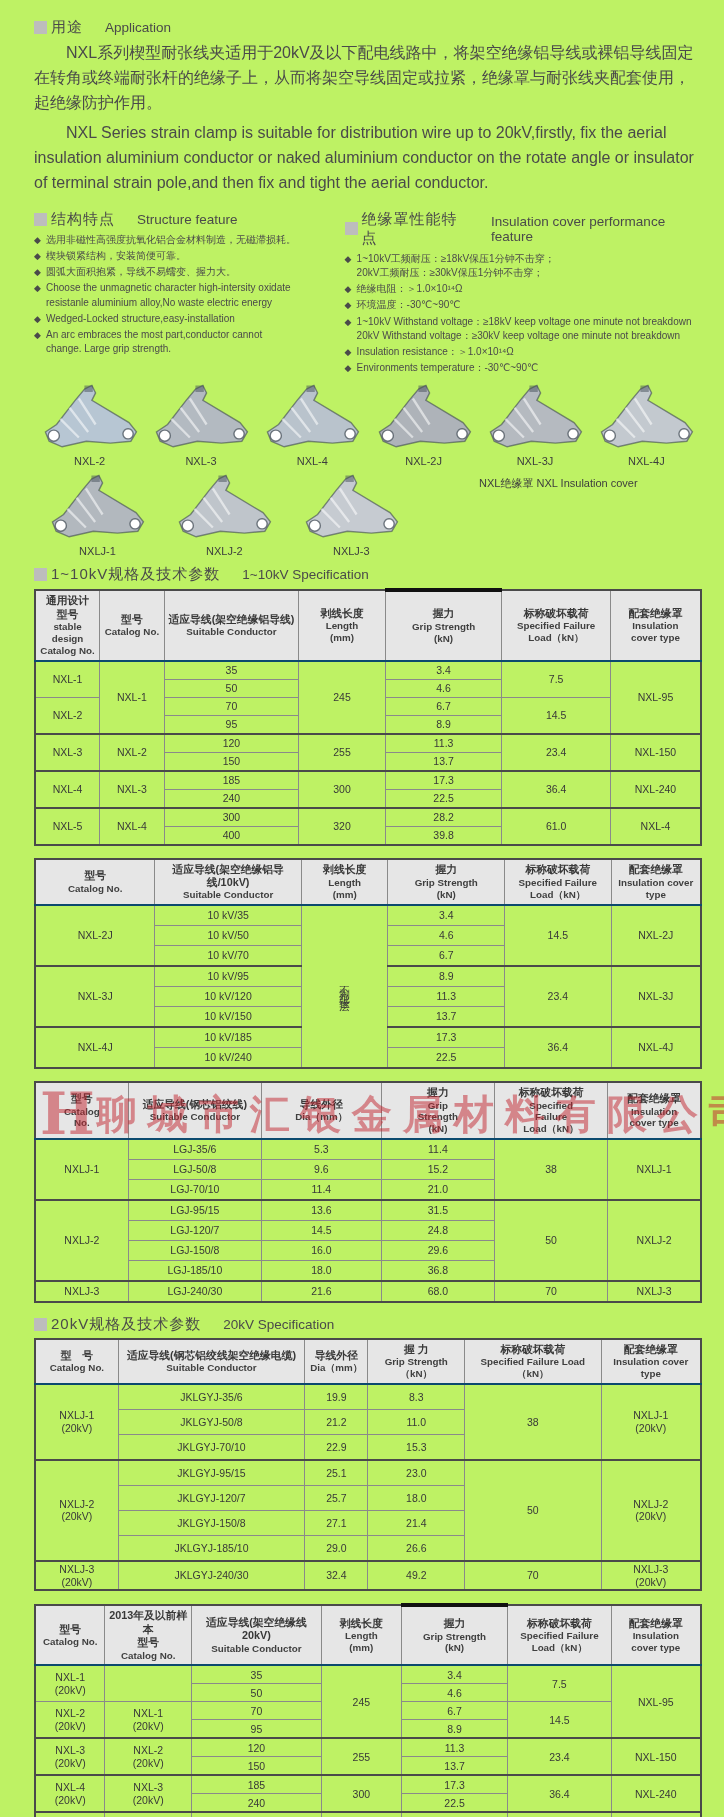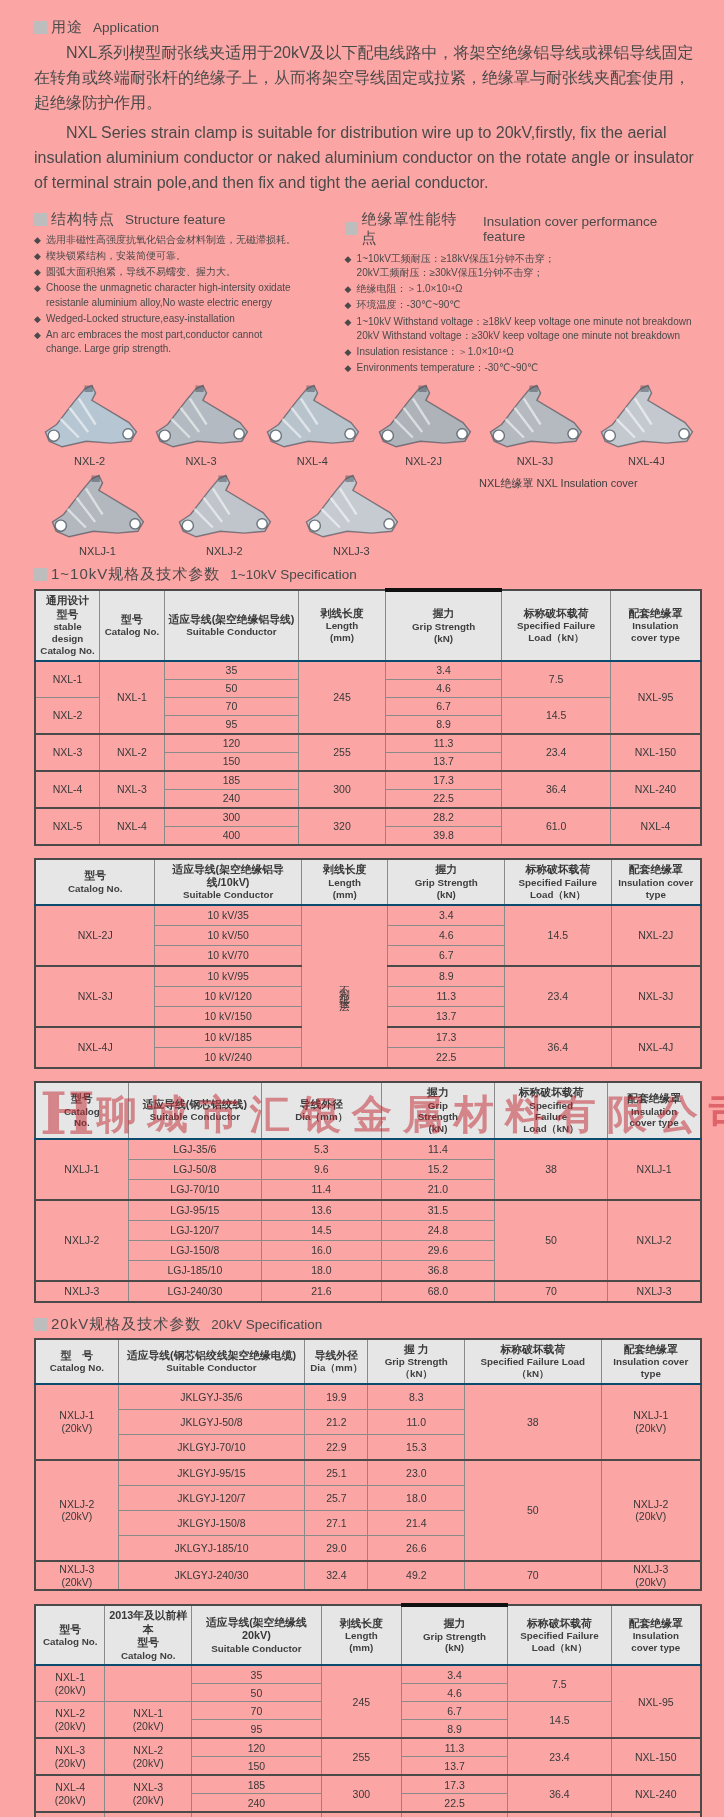--- a/index.html
+++ b/index.html
@@ -1,23 +1,23 @@
 <!DOCTYPE html>
 <html><head>
 <meta charset="utf-8">
 <style>
   html,body{margin:0;padding:0;background:#fff;}
   .page{position:relative;width:724px;height:1817px;overflow:hidden;box-sizing:border-box;
-        padding:10px 22px 0 34px;background:#fca5a5;
+        padding:10px 22px 0 34px;background:#bef264;
         font-family:"Liberation Sans","DejaVu Sans",sans-serif;color:#3d3d3d;}
   
   .sec-title{display:flex;align-items:center;margin:8px 0 4px;}
   .sec-title .marker{width:13px;height:13px;background:#bdbdbd;margin-right:4px;flex:none;}
   .sec-title .zh{font-size:15px;color:#4a4a4a;letter-spacing:1px;}
-  .sec-title .en{font-size:13.5px;color:#4a4a4a;margin-left:10px;}
+  .sec-title .en{font-size:13.5px;color:#4a4a4a;margin-left:22px;}
   
   .para{font-size:16px;line-height:1.55;color:#4a4a4a;text-indent:2em;margin:2px 0 6px;}
   
   .features{display:flex;margin-top:2px;}
   .feat-col-l{width:46.5%;padding-right:8px;box-sizing:border-box;}
   .feat-col-r{width:53.5%;box-sizing:border-box;}
   .feat-list .feat-item{position:relative;font-size:10px;line-height:1.42;margin:2px 0;padding-left:12px;color:#4a4a4a;}
   .feat-list .feat-item::before{content:"◆";position:absolute;left:0;top:1px;font-size:9px;color:#4a4a4a;}
   
   .gallery{margin:6px 0 2px;}

